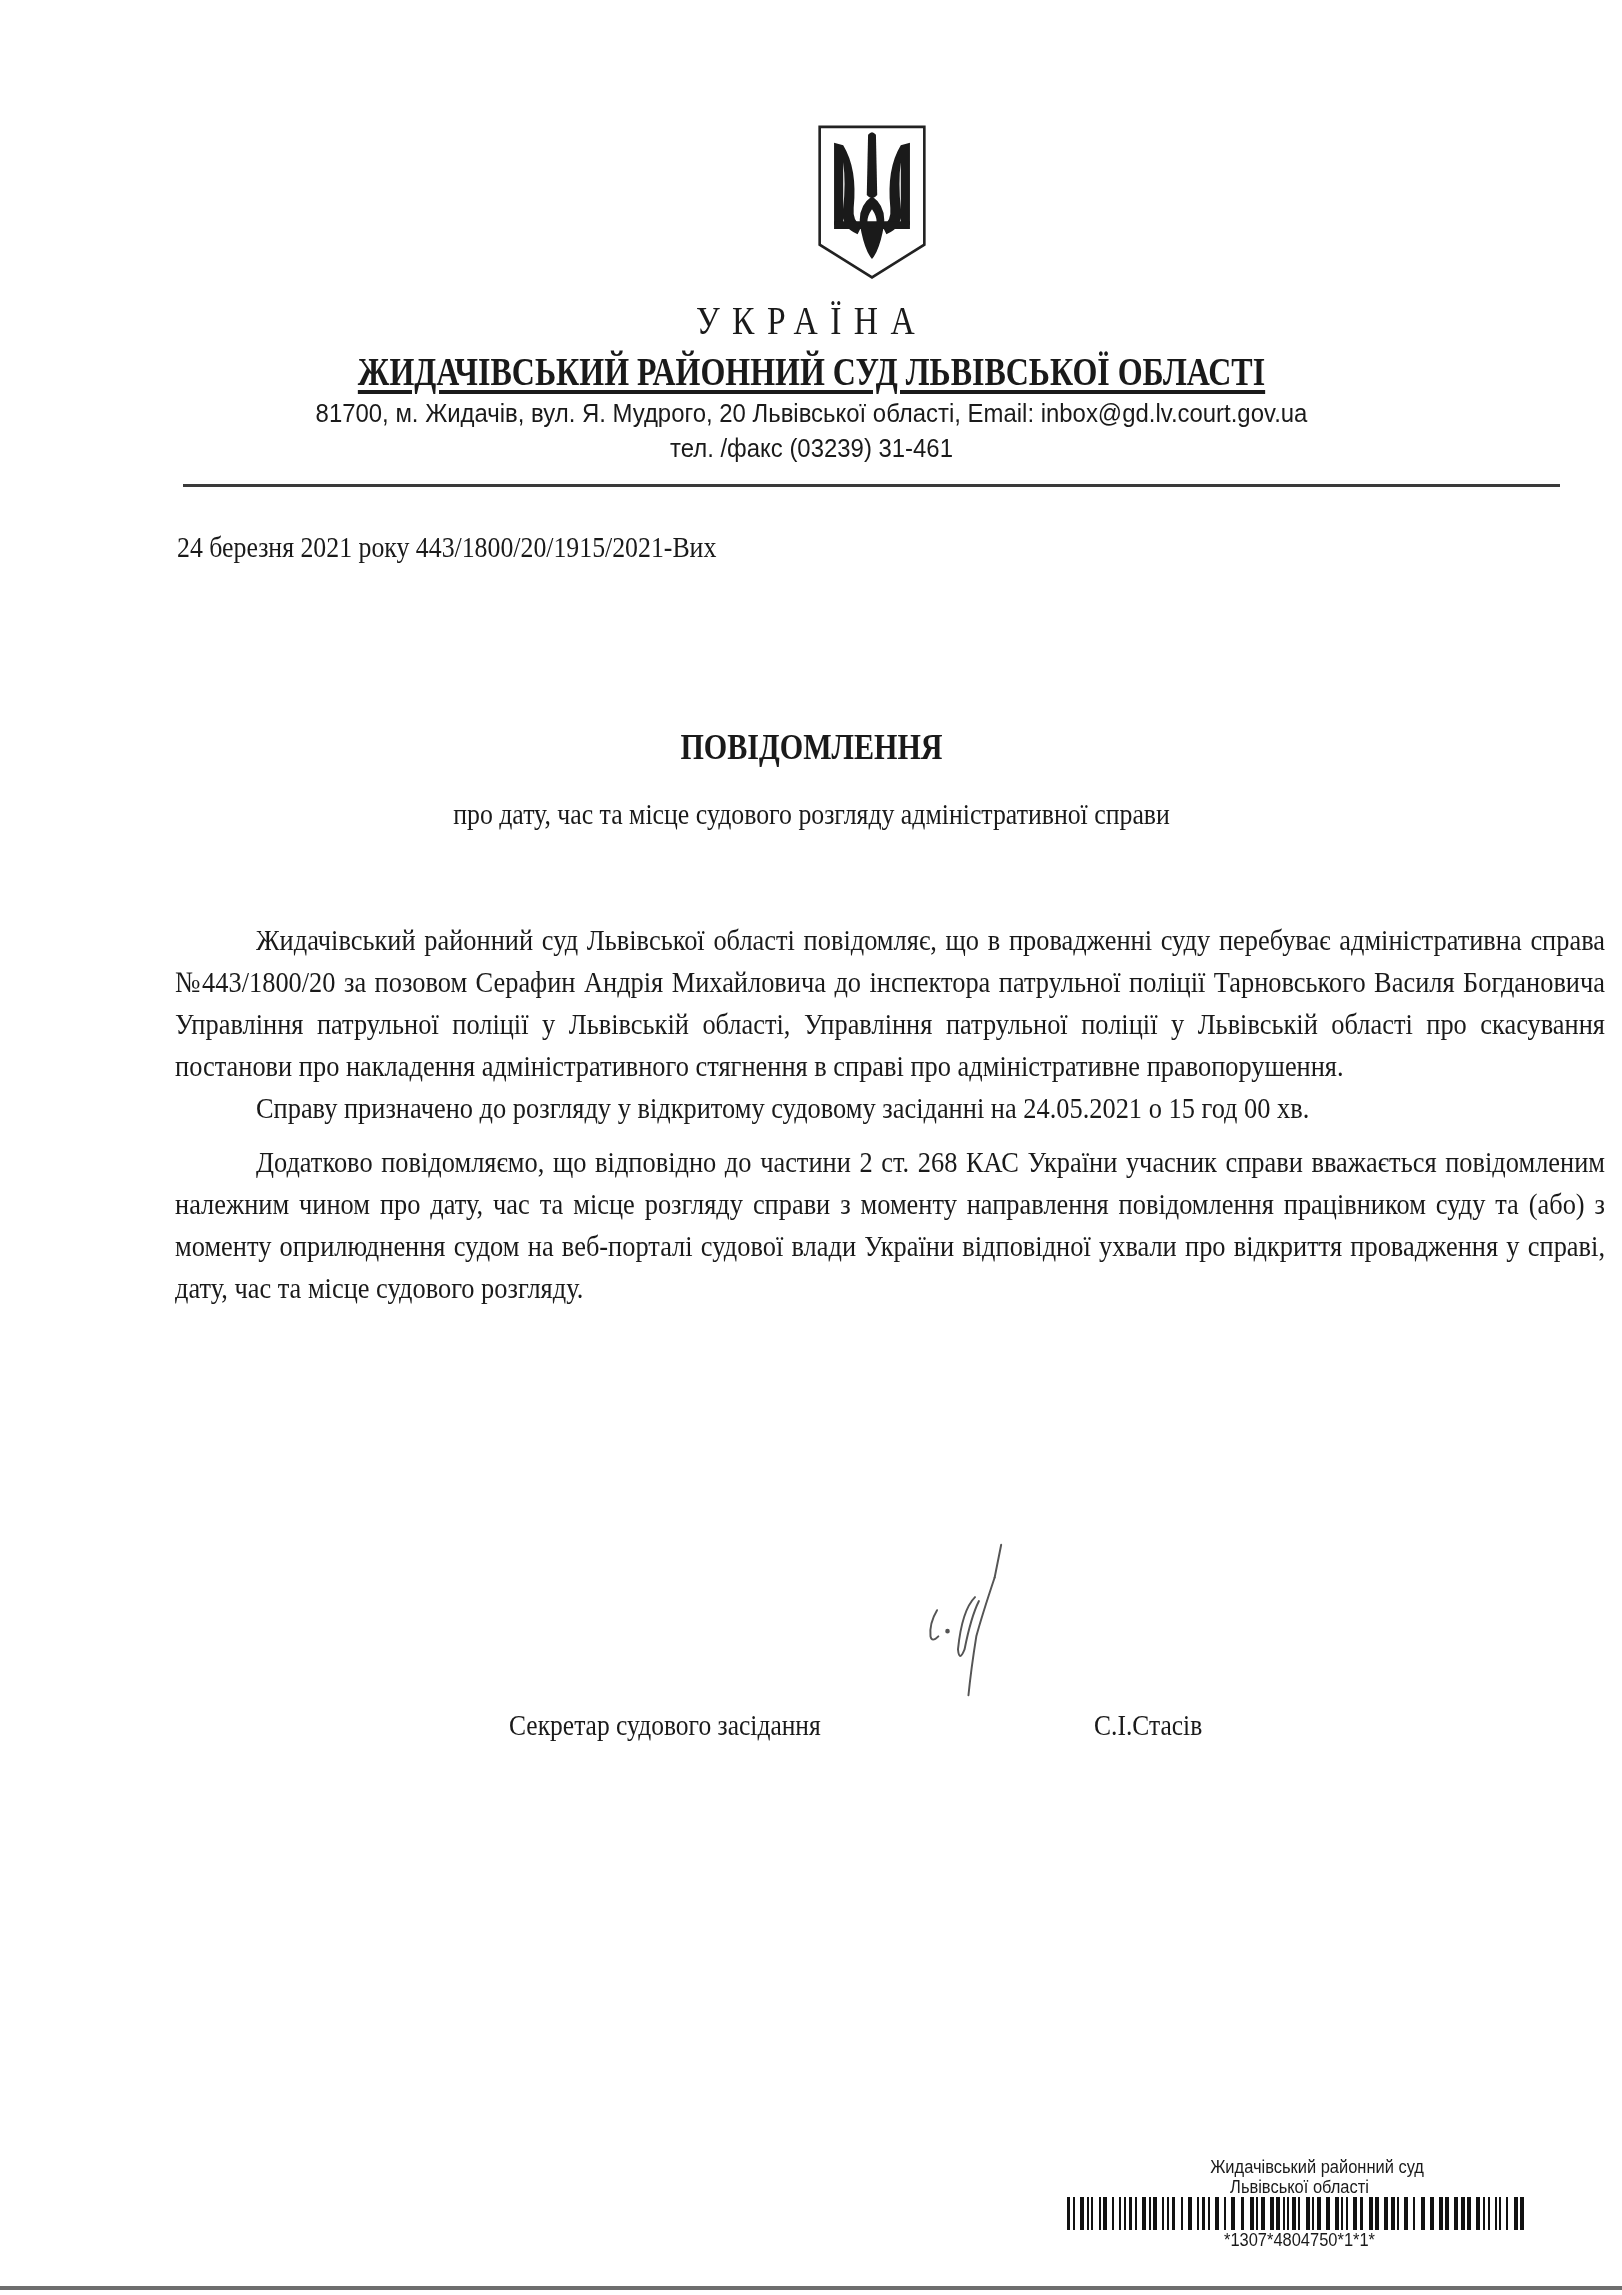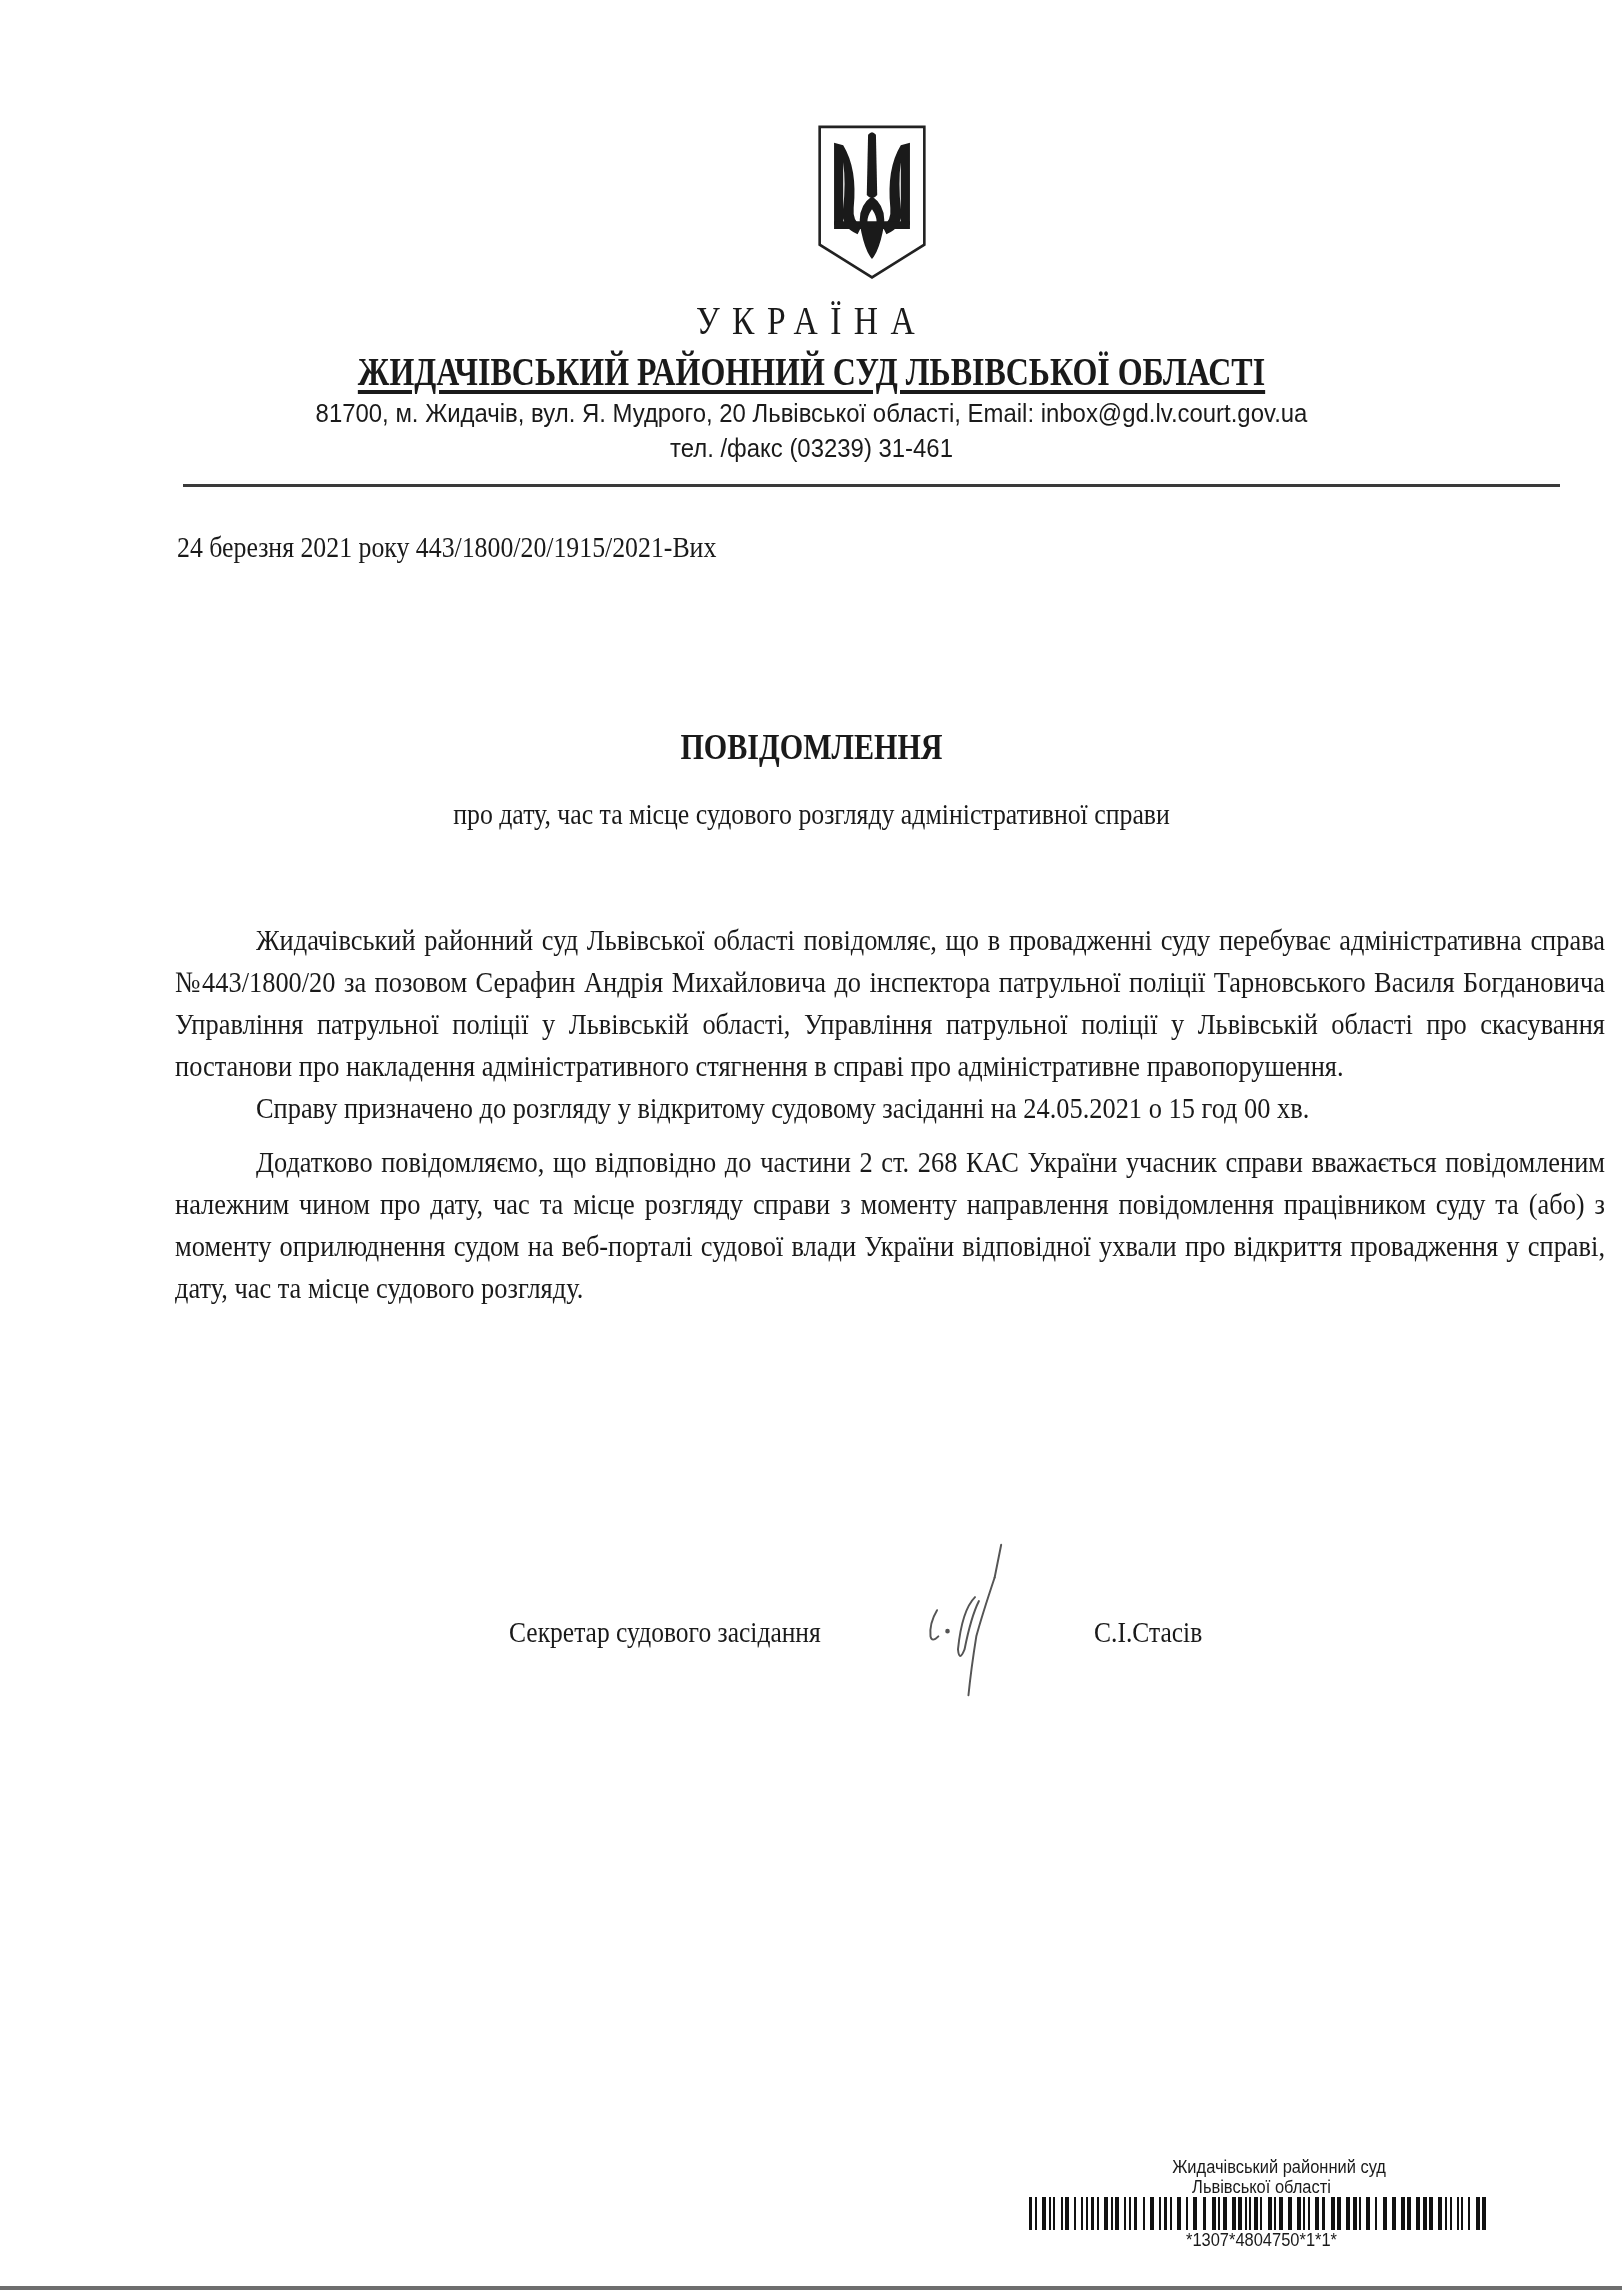--- a/index.html
+++ b/index.html
@@ -23,26 +23,26 @@
     .doc-title { position: absolute; left: 0; width: 1623px; top: 728px; text-align: center; font-size: 35px; font-weight: bold; transform: scaleX(0.86); }
     .doc-subtitle { position: absolute; left: 0; width: 1623px; top: 797px; text-align: center; font-size: 30px; transform: scaleX(0.86); }
 
     .body { position: absolute; left: 175px; width: 1430px; top: 919px; font-size: 30px; line-height: 42px;
             text-align: justify; }
     .body p { margin: 0; text-indent: 92px; }
     .body p.p2 { margin-top: 0; }
     .body p.p3 { margin-top: 11.8px; }
     .body .inner { transform-origin: left top; transform: scaleX(0.88); width: 1625px; }
 
-    .sig-row { position: absolute; top: 1603px; left: 0; width: 1565px; height: 79px; }
+    .sig-row { position: absolute; top: 1696px; left: 0; width: 1565px; height: 79px; }
     .sig-label { position: absolute; left: 509px; top: 13px; font-size: 29px; transform-origin: left; transform: scaleX(0.88); white-space: nowrap; }
     .sig-name  { position: absolute; left: 1094px; top: 13px; font-size: 29px; transform-origin: left; transform: scaleX(0.88); white-space: nowrap; }
     .signature { position: absolute; left: 903px; top: 1538px; width: 144px; height: 164px; }
 
-    .stamp { position: absolute; left: 1026px; top: 2157px; width: 471px; }
+    .stamp { position: absolute; left: 1064px; top: 2157px; width: 471px; }
     .stamp-line1, .stamp-line2 { text-align: center; font-size: 18.3px; line-height: 19.6px; transform: scaleX(0.9); }
     .stamp-line1 { padding-left: 39px; }
     .barcode { display: flex; height: 33px; margin-top: 1.3px; margin-left: 2.6px; }
     .barcode span { display: block; height: 100%; background: #111; }
     .barcode-text { text-align: center; font-size: 18.3px; line-height: 19.6px; transform: scaleX(0.9); }
 
     .bottom-edge { position: absolute; left: 0; width: 1623px; top: 2286px; height: 3.9px; background: #6e6e6e; }
   </style>
 </head>
 <body>

